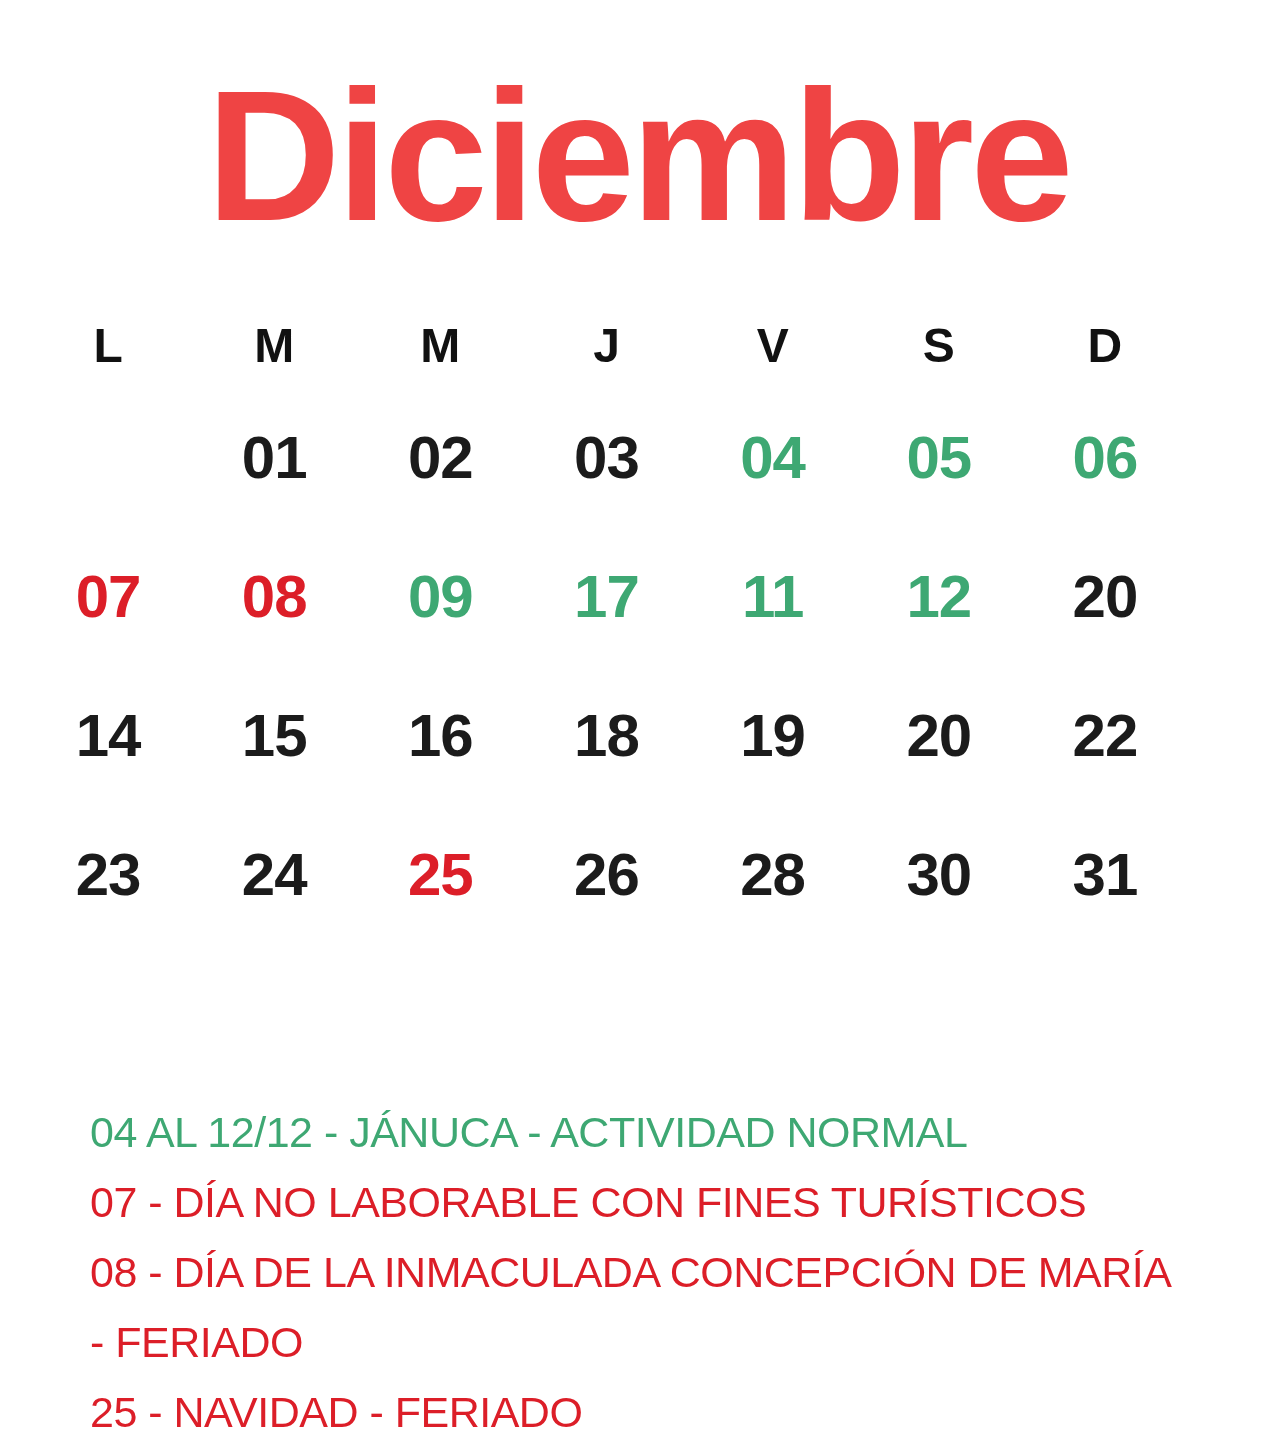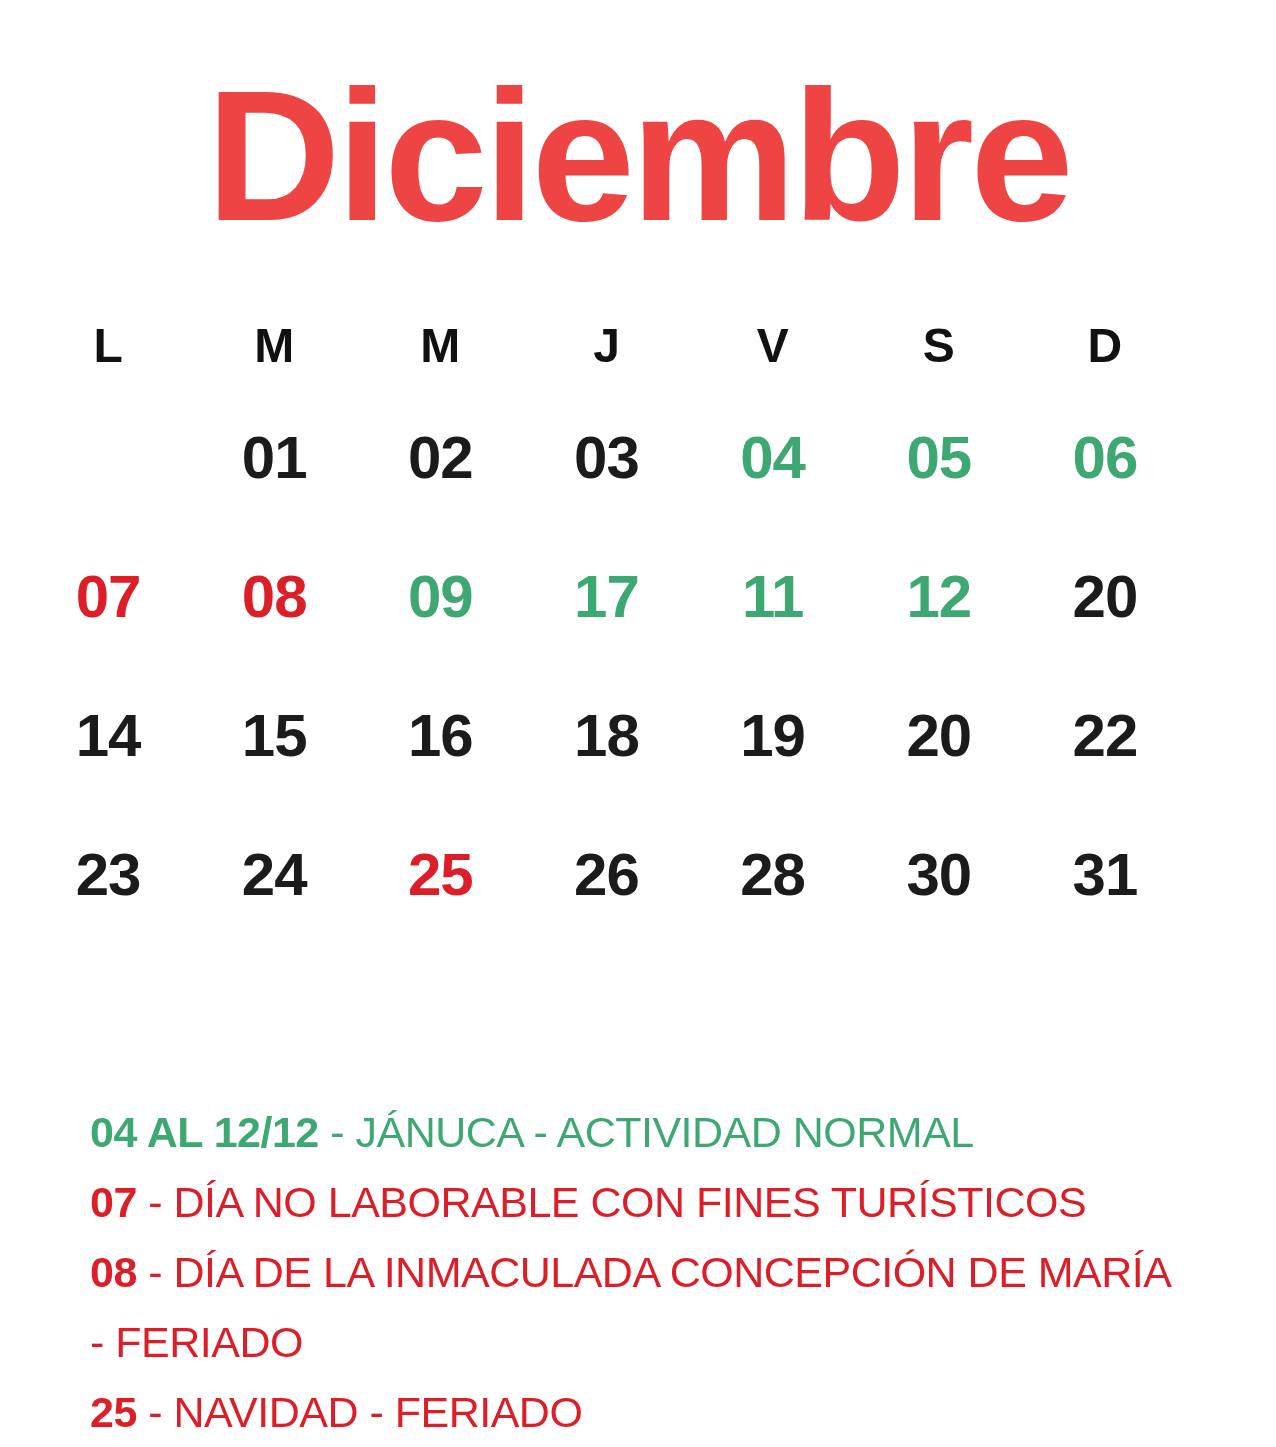--- a/index.html
+++ b/index.html
@@ -60,21 +60,21 @@
     margin:14px 85px 0 90px;
   }
   .legend-line{
     margin:0;
     font-size:43px;
     line-height:70px;
     font-weight:400;
     letter-spacing:-0.5px;
   }
   .legend-line strong{
-    font-weight:700;
+    font-weight:400;
   }
   .legend-line.januca{ color:var(--green); }
   .legend-line.feriado{ color:var(--red); }
 </style>
 </head>
 <body>
 
 <div class="page">
   <h1 class="title">Diciembre</h1>
   <div class="grid" id="grid">

